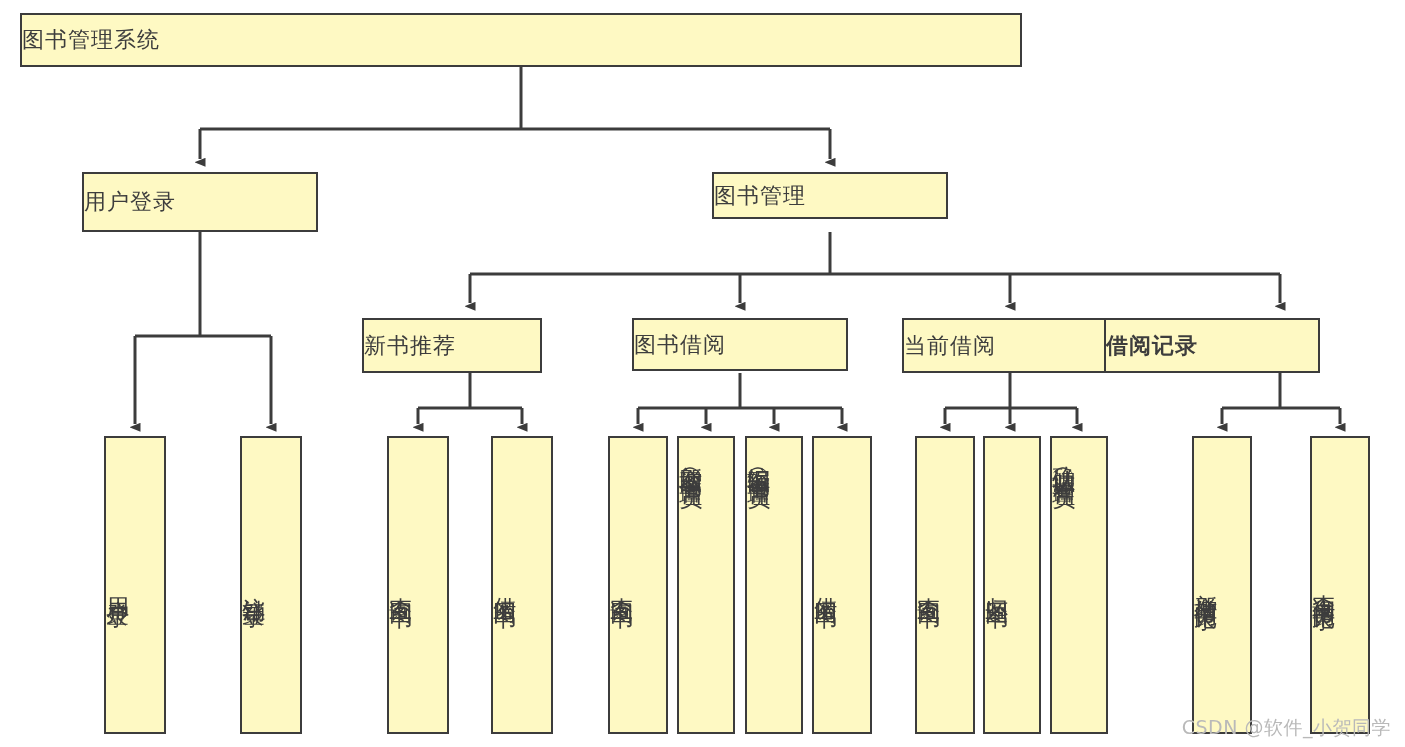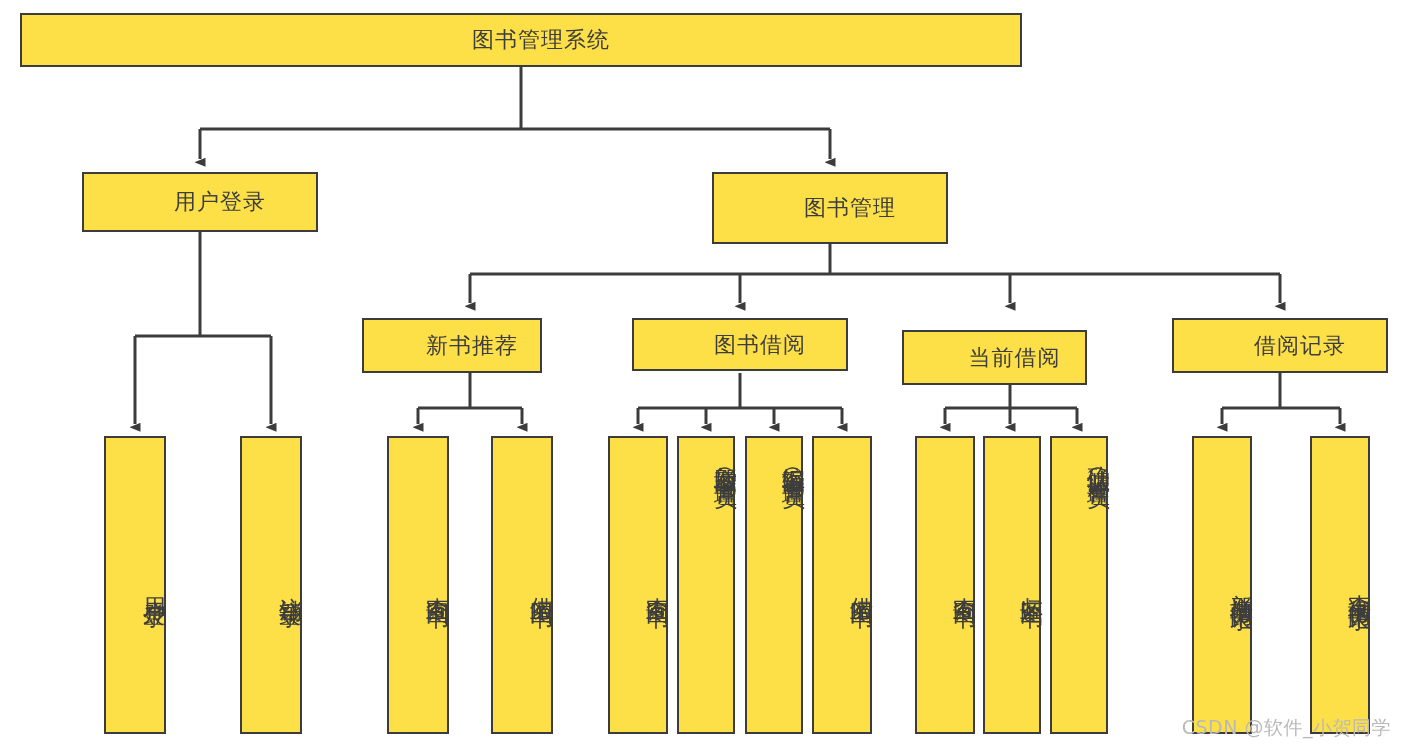--- a/index.html
+++ b/index.html
@@ -16,27 +16,26 @@
   }
   #wires{
     position:absolute;
     left:0; top:0;
     width:1405px; height:747px;
     pointer-events:none;
   }
   .node{
     position:absolute;
     box-sizing:border-box;
-    background:#fde047;
+    background:#fef9c3;
     border:2.5px solid #3c3c3c;
     display:flex;
     align-items:center;
-    justify-content:center;
+    justify-content:flex-start;
     text-align:center;
-    padding-left:40px;
   }
   .node .label{
     font-size:22px;
     line-height:1.15;
     color:#3d3d3d;
     letter-spacing:1px;
     white-space:nowrap;
   }
   
   .node.vert{
@@ -122,34 +121,34 @@
     </g>
   </svg>
 
   <div class="node" style="left:20px;top:13px;width:1002px;height:54px;">
     <span class="label">图书管理系统</span>
   </div>
 
   <div class="node" style="left:82px;top:172px;width:236px;height:60px;">
     <span class="label">用户登录</span>
   </div>
-  <div class="node" style="left:712px;top:172px;width:236px;height:72px;">
+  <div class="node" style="left:712px;top:172px;width:236px;height:47px;">
     <span class="label">图书管理</span>
   </div>
 
   <div class="node" style="left:362px;top:318px;width:180px;height:55px;">
     <span class="label">新书推荐</span>
   </div>
   <div class="node" style="left:632px;top:318px;width:216px;height:53px;">
     <span class="label">图书借阅</span>
   </div>
-  <div class="node" style="left:902px;top:318px;width:185px;height:55px;margin-top:12px;">
+  <div class="node" style="left:902px;top:318px;width:204px;height:55px;">
     <span class="label">当前借阅</span>
   </div>
-  <div class="node" style="left:1172px;top:318px;width:216px;height:55px;">
+  <div class="node" style="left:1104px;top:318px;width:216px;height:55px;font-weight:bold;">
     <span class="label">借阅记录</span>
   </div>
 
   <div class="node vert mid" style="left:104px;top:436px;width:62px;height:298px;">
     <span class="label">用户登录</span>
   </div>
   <div class="node vert mid" style="left:240px;top:436px;width:62px;height:298px;">
     <span class="label">注销登录</span>
   </div>
 

